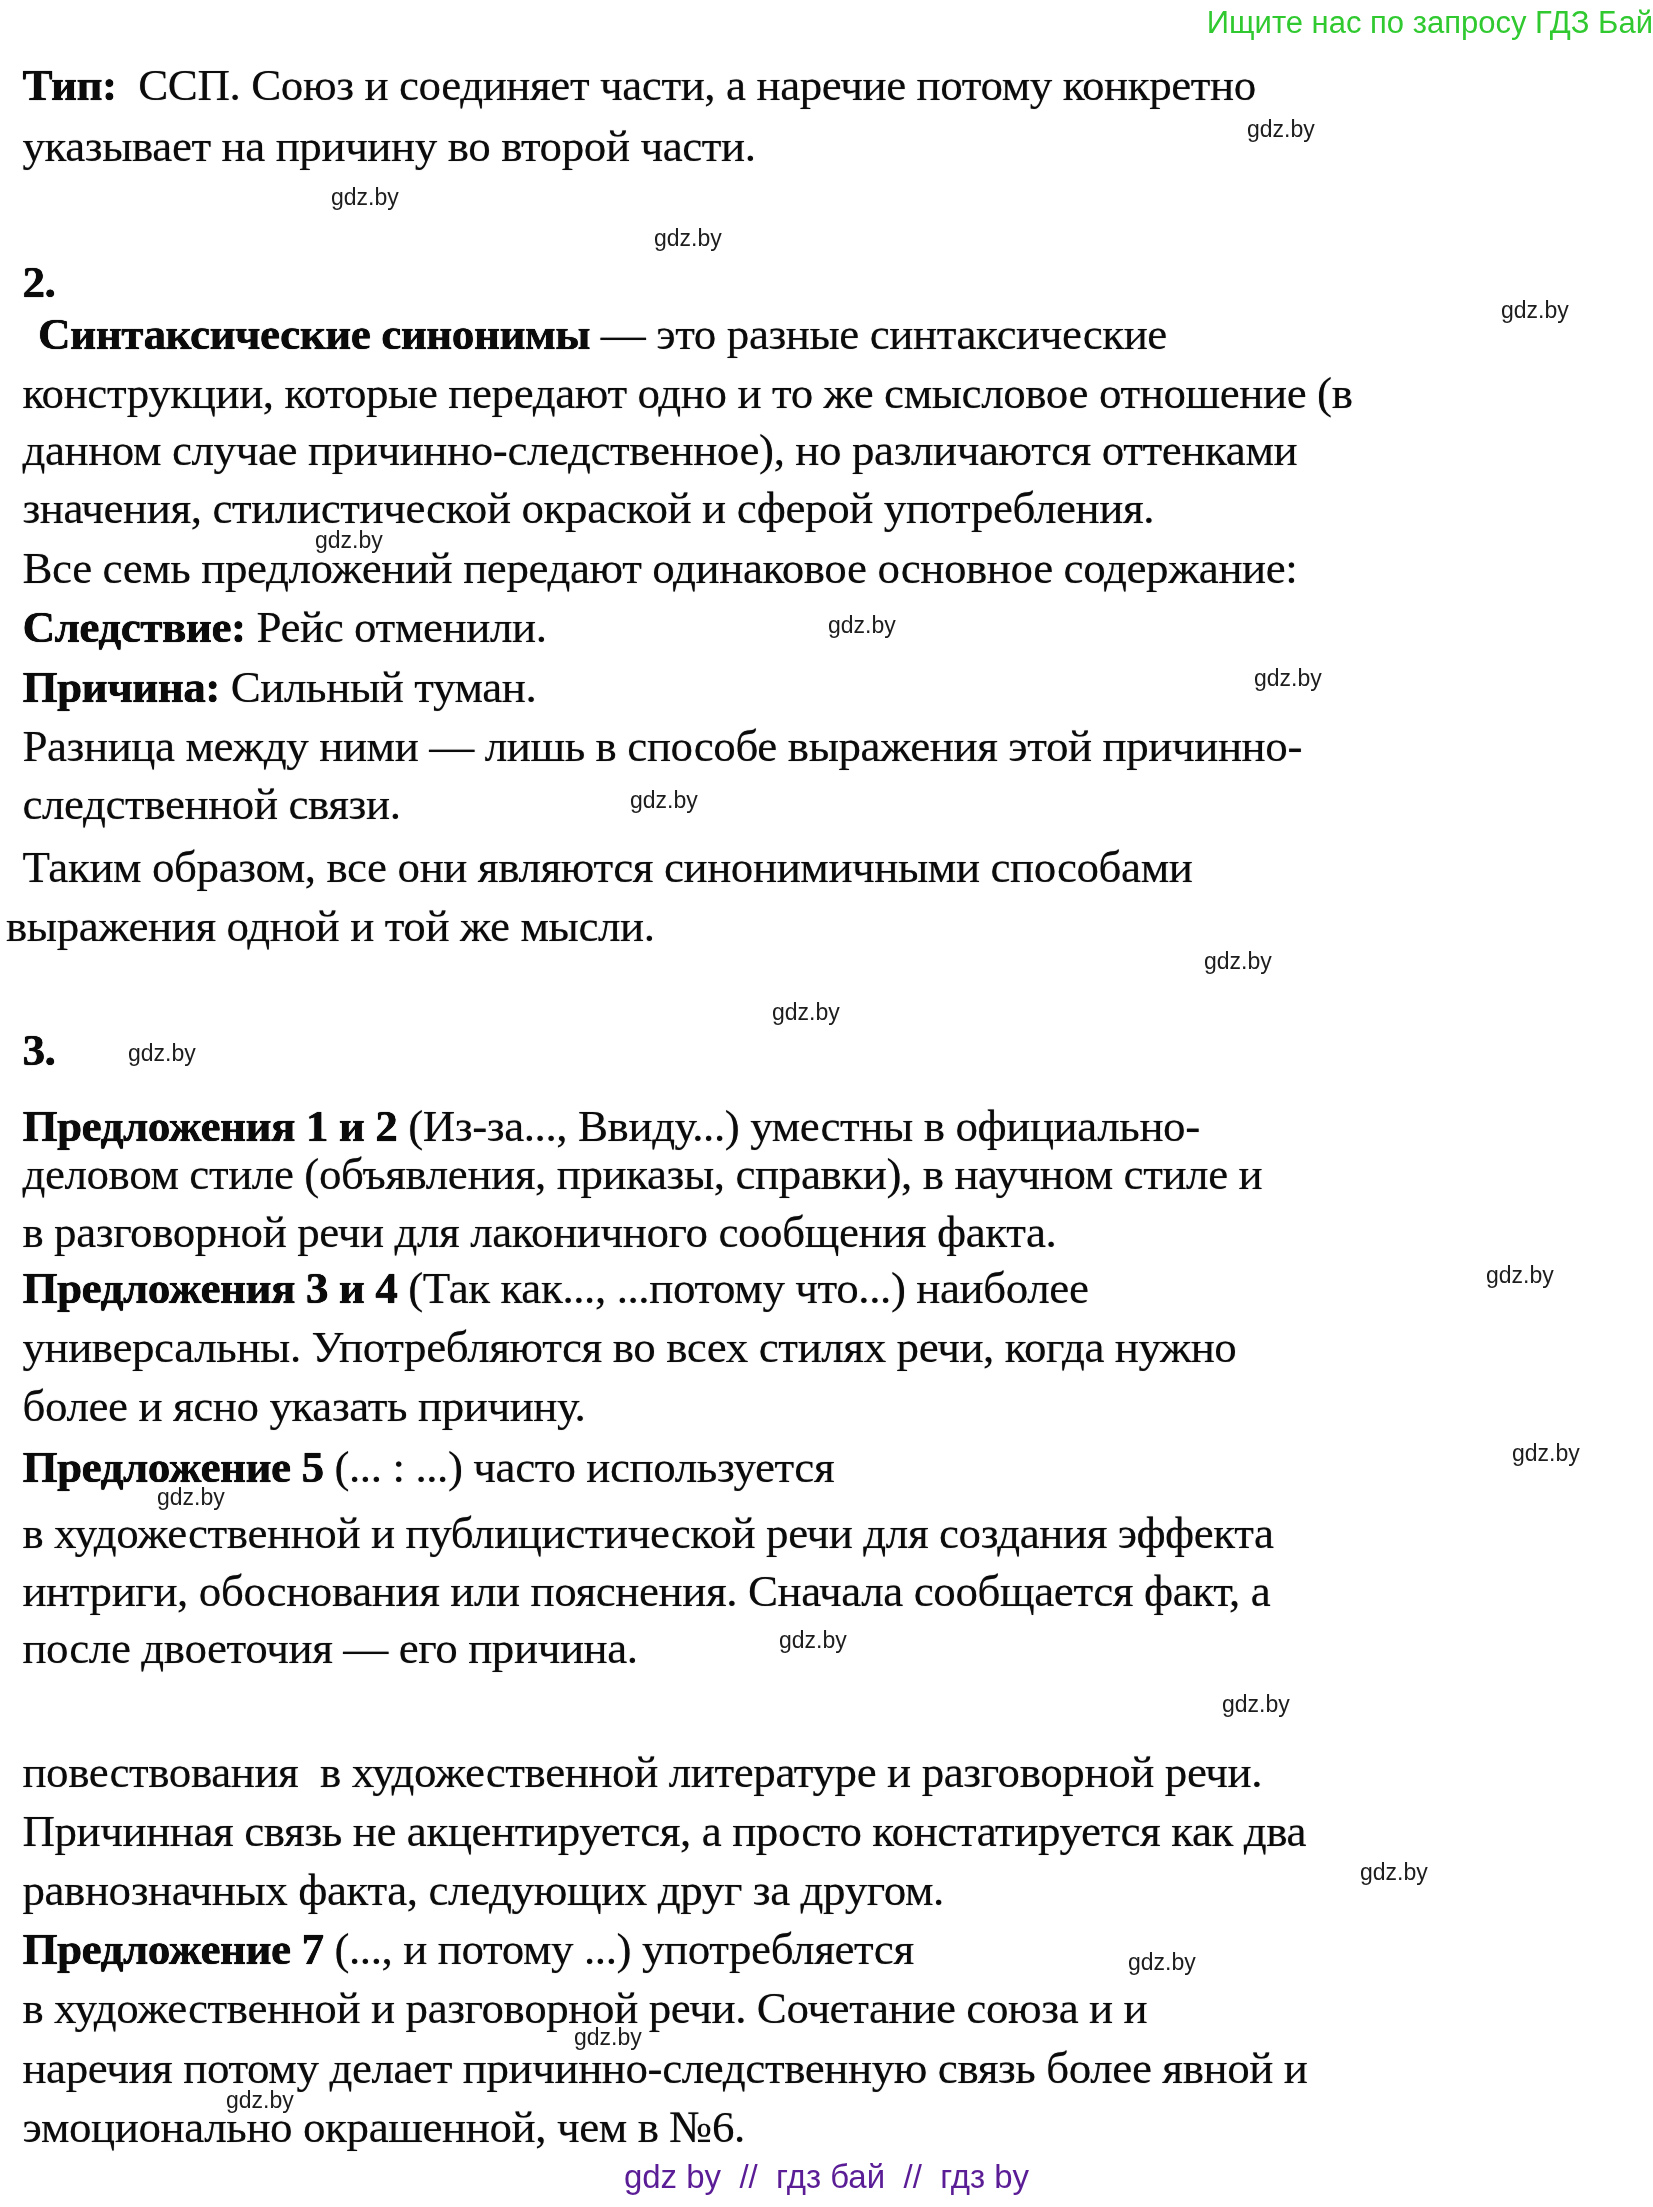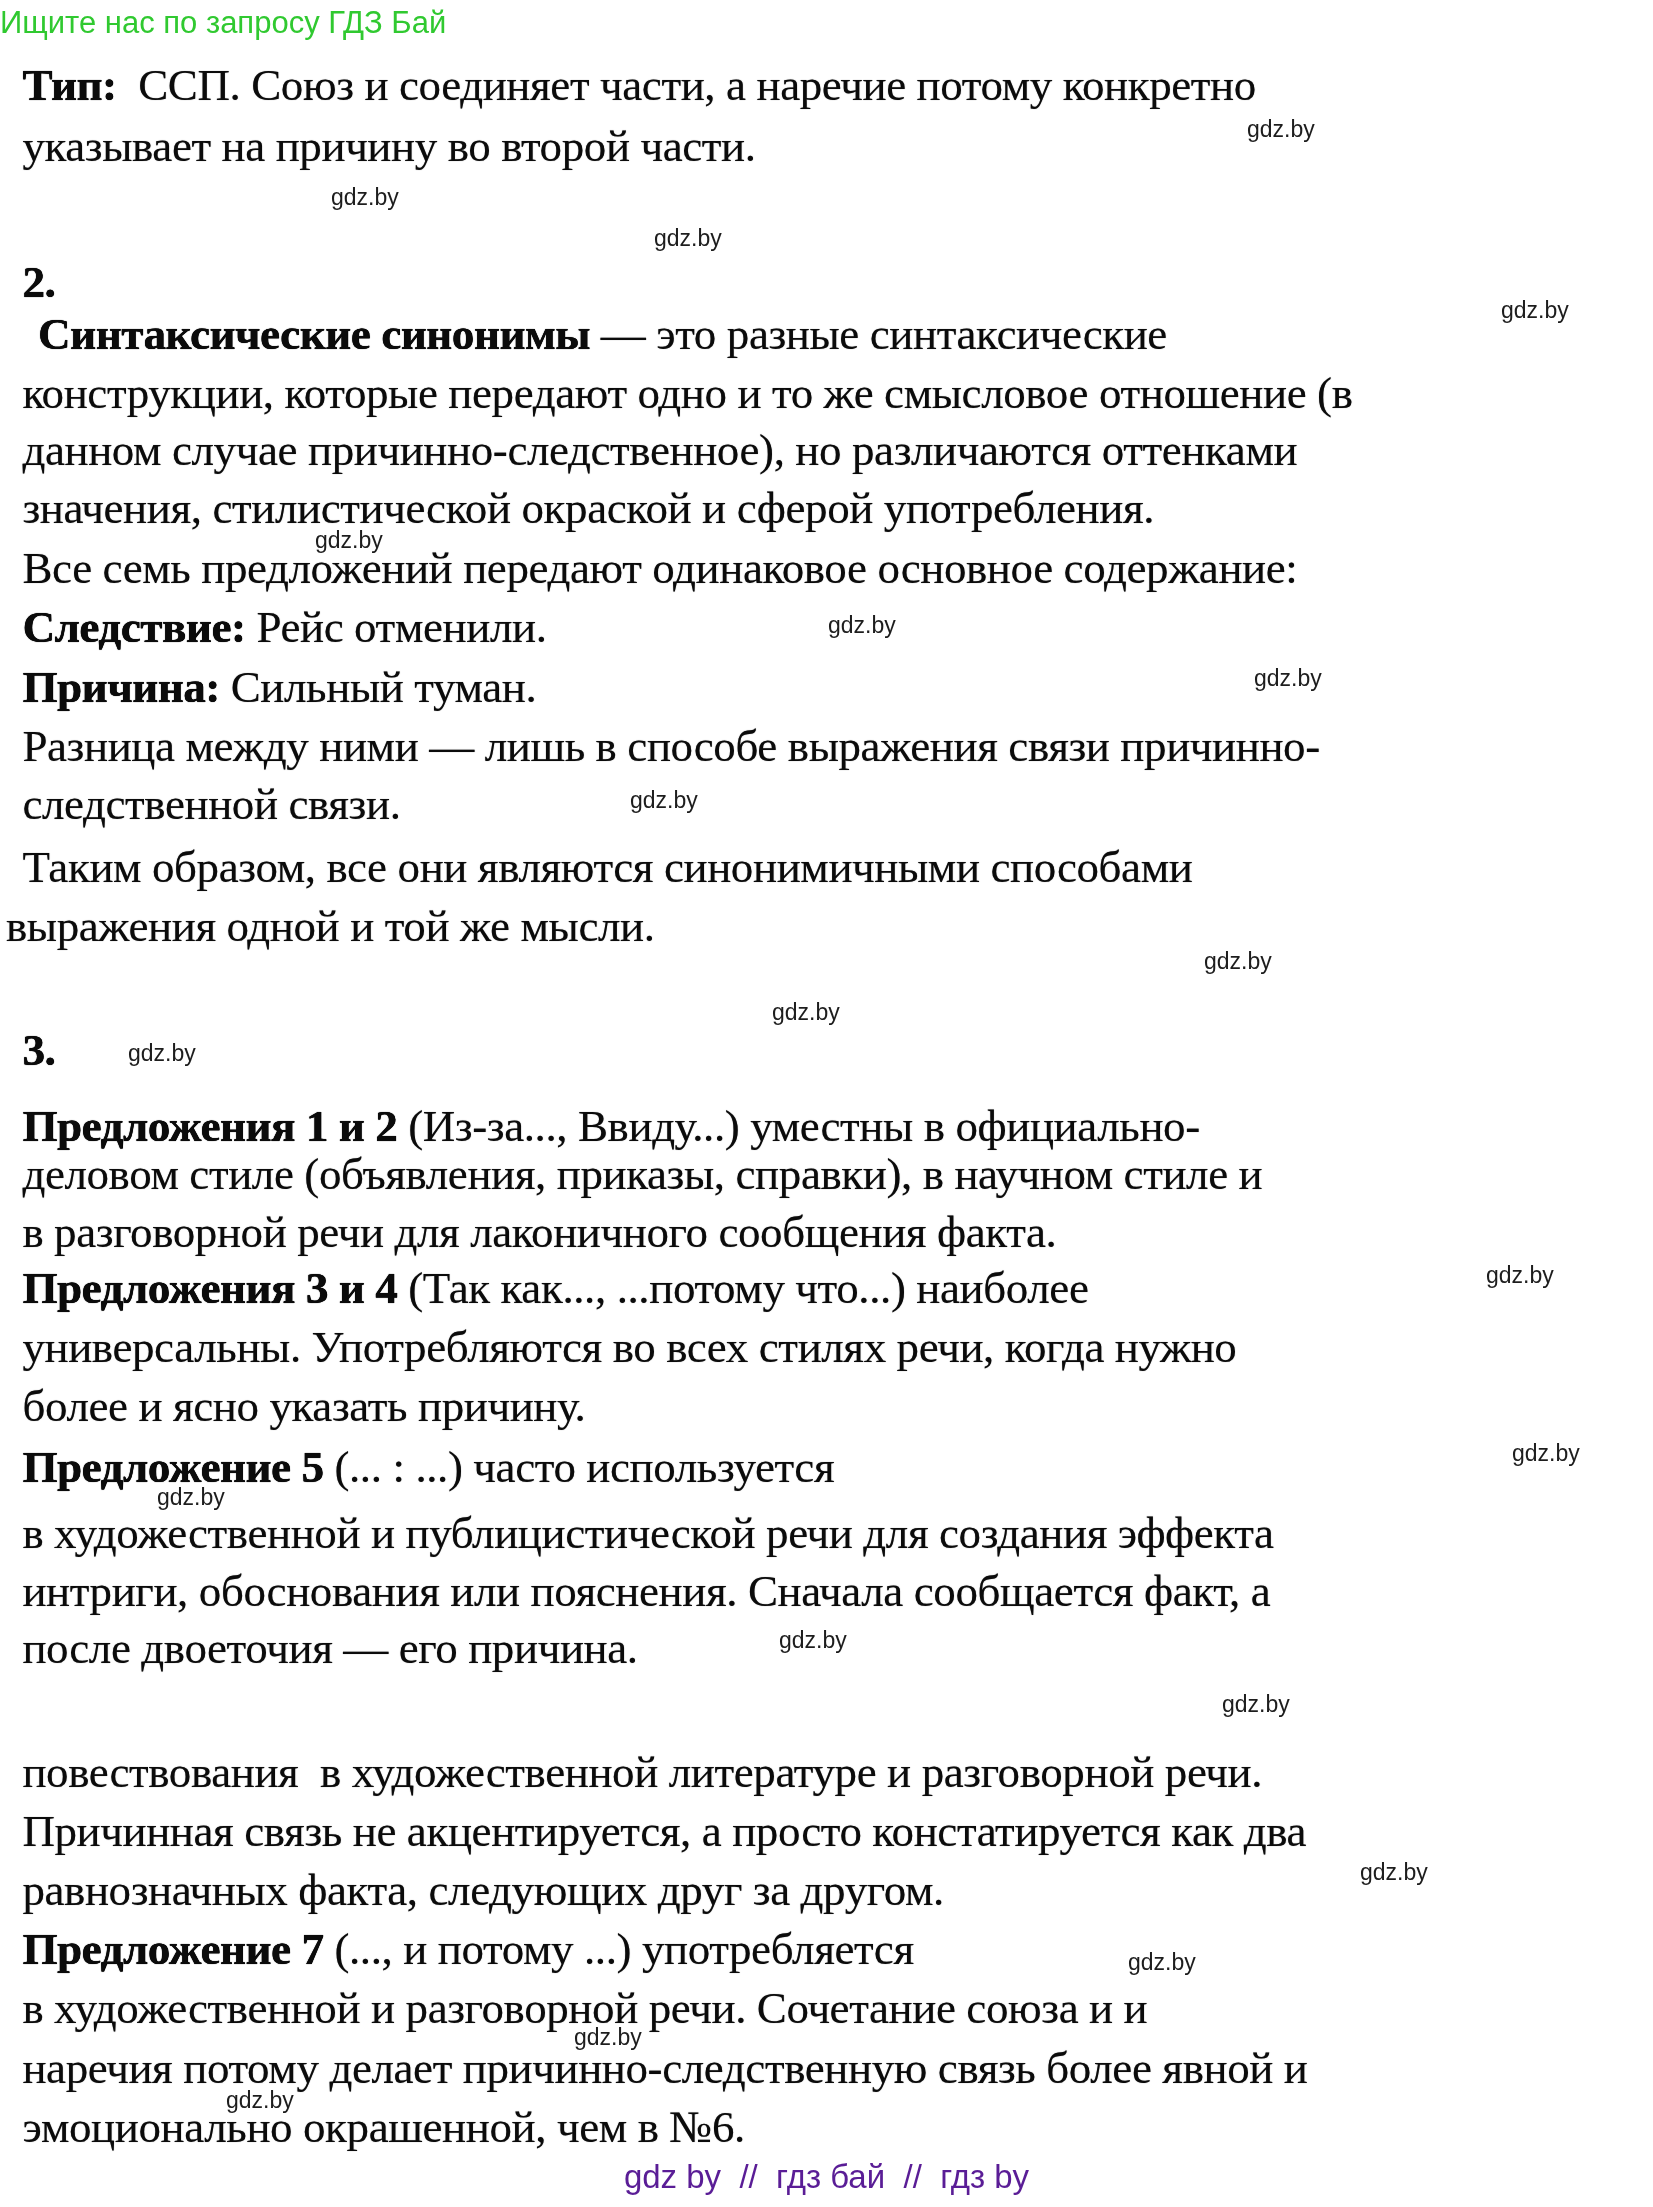--- a/index.html
+++ b/index.html
@@ -6,21 +6,21 @@
   body {
     width: 1653px; height: 2208px;
     background: #ffffff;
     position: relative;
     overflow: hidden;
     font-family: "Liberation Serif", "DejaVu Serif", serif;
     color: #0b0b0b;
   }
   .promo-header {
     position: absolute; top: 5.4px; left: 0; width: 100%;
-    text-align: left;
+    text-align: right;
     font-family: "Liberation Sans", "DejaVu Sans", sans-serif;
     font-size: 31px;
     color: var(--header-color, #30c930);
     white-space: pre;
   }
   .doc { position: absolute; top: 0; left: 0; width: 100%; height: 100%; }
   .line {
     position: absolute;
     font-size: 45px;
     line-height: 1;
@@ -57,21 +57,21 @@
     <div class="line" style="top: 63px; left: 22.4px;"><span class="bold">Тип:</span><span>  ССП. Союз и соединяет части, а наречие потому конкретно</span></div>
     <div class="line" style="top: 124px; left: 22.4px;"><span>указывает на причину во второй части.</span></div>
     <div class="line" style="top: 260px; left: 22.4px;"><span class="bold">2.</span></div>
     <div class="line" style="top: 312px; left: 38px;"><span class="bold">Синтаксические синонимы</span><span> — это разные синтаксические</span></div>
     <div class="line" style="top: 371px; left: 22.4px;"><span>конструкции, которые передают одно и то же смысловое отношение (в</span></div>
     <div class="line" style="top: 428px; left: 22.4px;"><span>данном случае причинно-следственное), но различаются оттенками</span></div>
     <div class="line" style="top: 486px; left: 22.4px;"><span>значения, стилистической окраской и сферой употребления.</span></div>
     <div class="line" style="top: 546px; left: 22.4px;"><span>Все семь предложений передают одинаковое основное содержание:</span></div>
     <div class="line" style="top: 605px; left: 22.4px;"><span class="bold">Следствие:</span><span> Рейс отменили.</span></div>
     <div class="line" style="top: 665px; left: 22.4px;"><span class="bold">Причина:</span><span> Сильный туман.</span></div>
-    <div class="line" style="top: 724px; left: 22.4px;"><span>Разница между ними — лишь в способе выражения связи причинно-</span></div>
+    <div class="line" style="top: 724px; left: 22.4px;"><span>Разница между ними — лишь в способе выражения этой причинно-</span></div>
     <div class="line" style="top: 782px; left: 22.4px;"><span>следственной связи.</span></div>
     <div class="line" style="top: 845px; left: 22.4px;"><span>Таким образом, все они являются синонимичными способами</span></div>
     <div class="line" style="top: 904px; left: 6px;"><span>выражения одной и той же мысли.</span></div>
     <div class="line" style="top: 1028px; left: 22.4px;"><span class="bold">3.</span></div>
     <div class="line" style="top: 1093px; left: 22.4px; margin-top: 11px;"><span class="bold">Предложения 1 и 2 </span><span>(Из-за..., Ввиду...) уместны в официально-</span></div>
     <div class="line" style="top: 1152px; left: 22.4px;"><span>деловом стиле (объявления, приказы, справки), в научном стиле и</span></div>
     <div class="line" style="top: 1210px; left: 22.4px;"><span>в разговорной речи для лаконичного сообщения факта.</span></div>
     <div class="line" style="top: 1266px; left: 22.4px;"><span class="bold">Предложения 3 и 4 </span><span>(Так как..., ...потому что...) наиболее</span></div>
     <div class="line" style="top: 1325px; left: 22.4px;"><span>универсальны. Употребляются во всех стилях речи, когда нужно</span></div>
     <div class="line" style="top: 1384px; left: 22.4px;"><span>более и ясно указать причину.</span></div>

